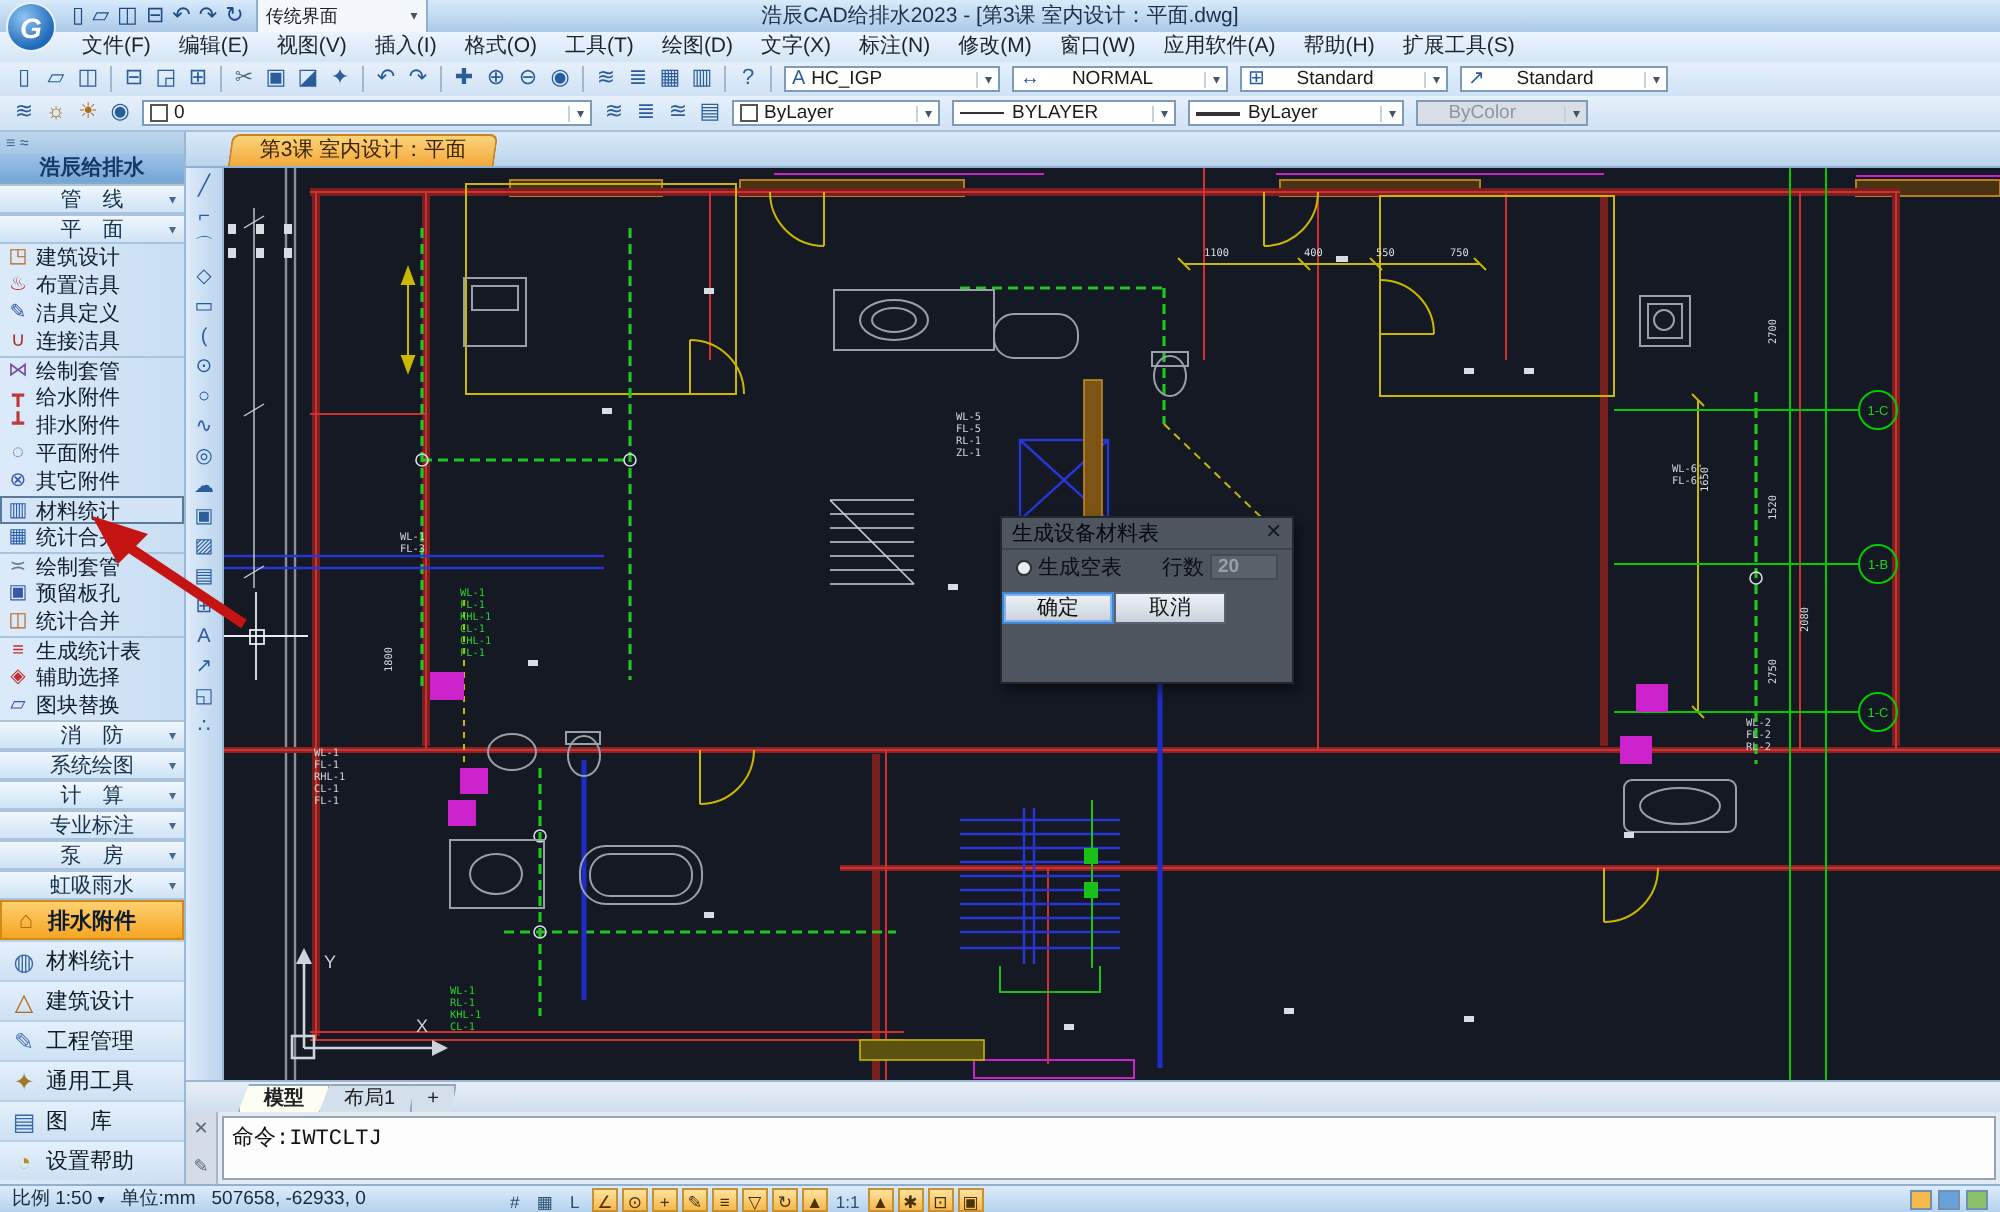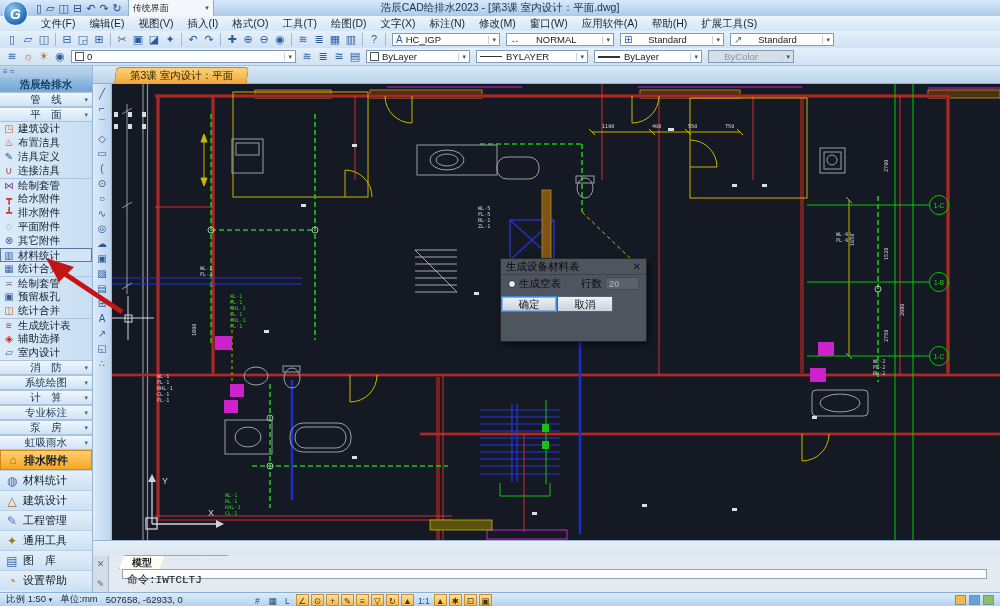--- a/index.html
+++ b/index.html
@@ -92,30 +92,30 @@
   .rlab { color:#0b0f14; }
   .fld-lab { margin-left:auto; color:#0b0f14; }
   .fld { width:34px; height:13px; background:#fff; border:1px solid #8a929c; font-size:9.5px; line-height:12px; padding-left:3px; color:#111; }
   .fld.dis { background:#5a626c; border-color:#434a53; color:#97a0ab;font-weight:bold; }
   .dlg-btns { display:flex; justify-content:flex-start; margin-top:4px; }
   .btn { width:56px; height:16px; background:linear-gradient(#eef2f7,#c9d2dc); border:1px solid #5a6270;
     font-size:10.5px; color:#111; line-height:13px; }
   .btn.primary { border:1px solid #3f86d8; box-shadow:0 0 0 1px #7fb2e8 inset; }
 
   
-  .layout-tabs { position:absolute; left:0; top:474px; width:907px; height:29px; background:linear-gradient(#e6eef6,#cfdeee);
+  .layout-tabs { position:absolute; left:0; top:474px; width:907px; height:16px; background:linear-gradient(#e6eef6,#cfdeee);
     display:flex; align-items:flex-end; padding-left:26px; border-top:1px solid #9ab6d2; }
   .ltab { height:14px; line-height:13px; padding:0 12px; font-size:10px; color:#222; background:#d3dfeb;
     border:1px solid #93a8bc; border-bottom:none; clip-path:polygon(12% 0,100% 0,88% 100%,0 100%); margin-right:-6px; }
   .ltab.active { background:#fdfdf4; font-weight:bold; z-index:2; }
   .ltab.add { padding:0 8px; }
   .cmdline { position:absolute; left:0; top:490px; width:907px; height:36px; background:#e4eaf1; display:flex; }
   .cmd-rail { width:16px; background:#d4dde7; border-right:1px solid #aab8c6; display:flex; flex-direction:column;
     align-items:center; justify-content:space-between; padding:3px 0; color:#5a6a7a; font-size:9px; }
-  .cmd-box { flex:1; background:#fdfdfd; border:1px solid #93a4b4; margin:13px; font-family:"Liberation Mono","DejaVu Sans Mono",monospace;
+  .cmd-box { flex:1; background:#fdfdfd; border:1px solid #93a4b4; margin:2px; font-family:"Liberation Mono","DejaVu Sans Mono",monospace;
     font-size:11px; color:#101418; padding:2px 4px; }
   .statusbar { position:absolute; left:0; top:592px; width:1000px; height:14px;
     background:linear-gradient(#dcecfa,#b4d2ee); border-top:1px solid #8fb0d0; display:flex; align-items:center;
     font-size:9.5px; color:#1a2a3a; padding:0 6px; gap:8px; }
   .sb-l { display:flex; gap:8px; align-items:center; }
   .toggles { display:flex; gap:2px; margin-left:60px; }
   .tg { min-width:13px; height:12px; font-size:8.5px; line-height:12px; text-align:center; color:#28506e;
     border:1px solid transparent; padding:0 1px; }
   .tg.on { background:linear-gradient(#ffe2a0,#f5b84a); border-color:#c89030; color:#4a3208; }
   .sb-r { margin-left:auto; display:flex; gap:3px; }
@@ -325,21 +325,21 @@
         <div class="sb-item sep">
           <span class="ic" style="color: rgb(192, 48, 48);">≡</span>
           <span>生成统计表</span>
         </div>
         <div class="sb-item">
           <span class="ic" style="color: rgb(192, 48, 48);">◈</span>
           <span>辅助选择</span>
         </div>
         <div class="sb-item">
           <span class="ic" style="color: rgb(56, 88, 168);">▱</span>
-          <span>室内设计</span>
+          <span>图块替换</span>
         </div>
         <div class="sb-group">
           <span>消　防</span>
           <span class="car">▾</span>
         </div>
         <div class="sb-group">
           <span>系统绘图</span>
           <span class="car">▾</span>
         </div>
         <div class="sb-group">

